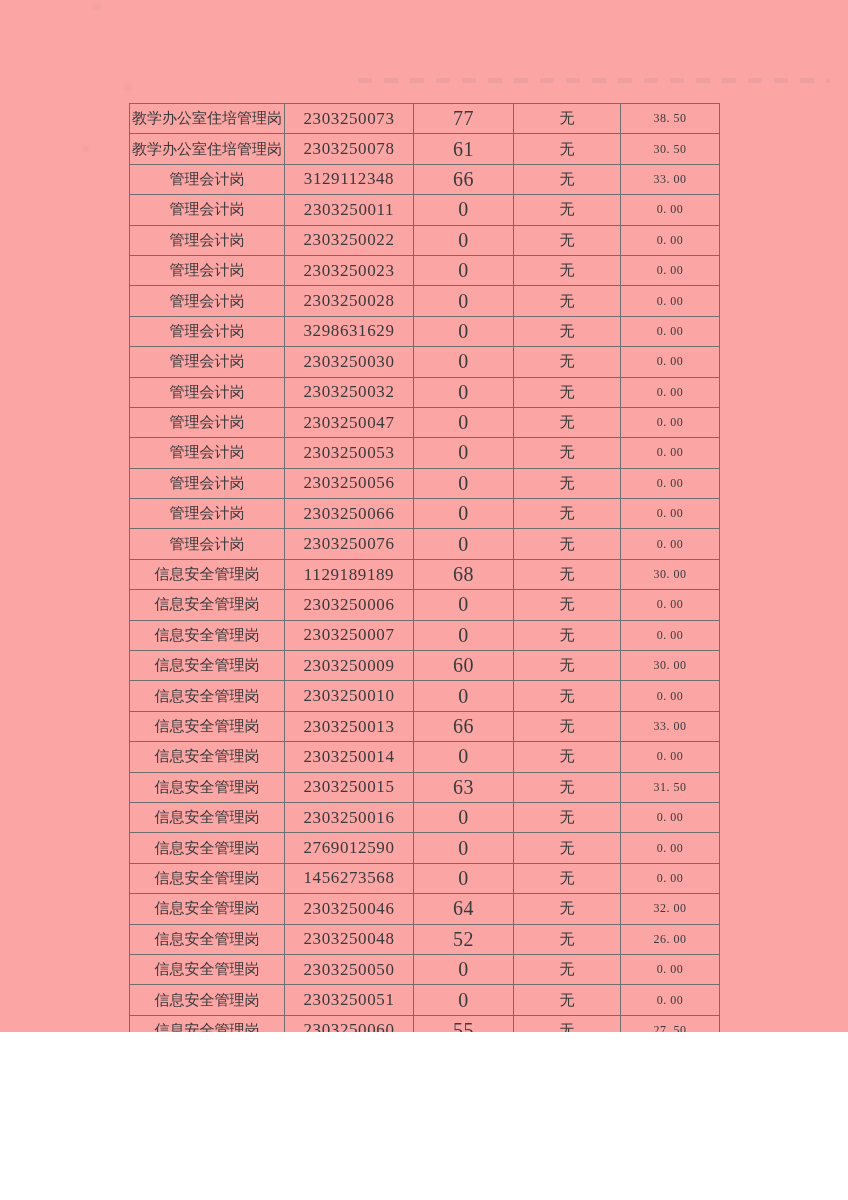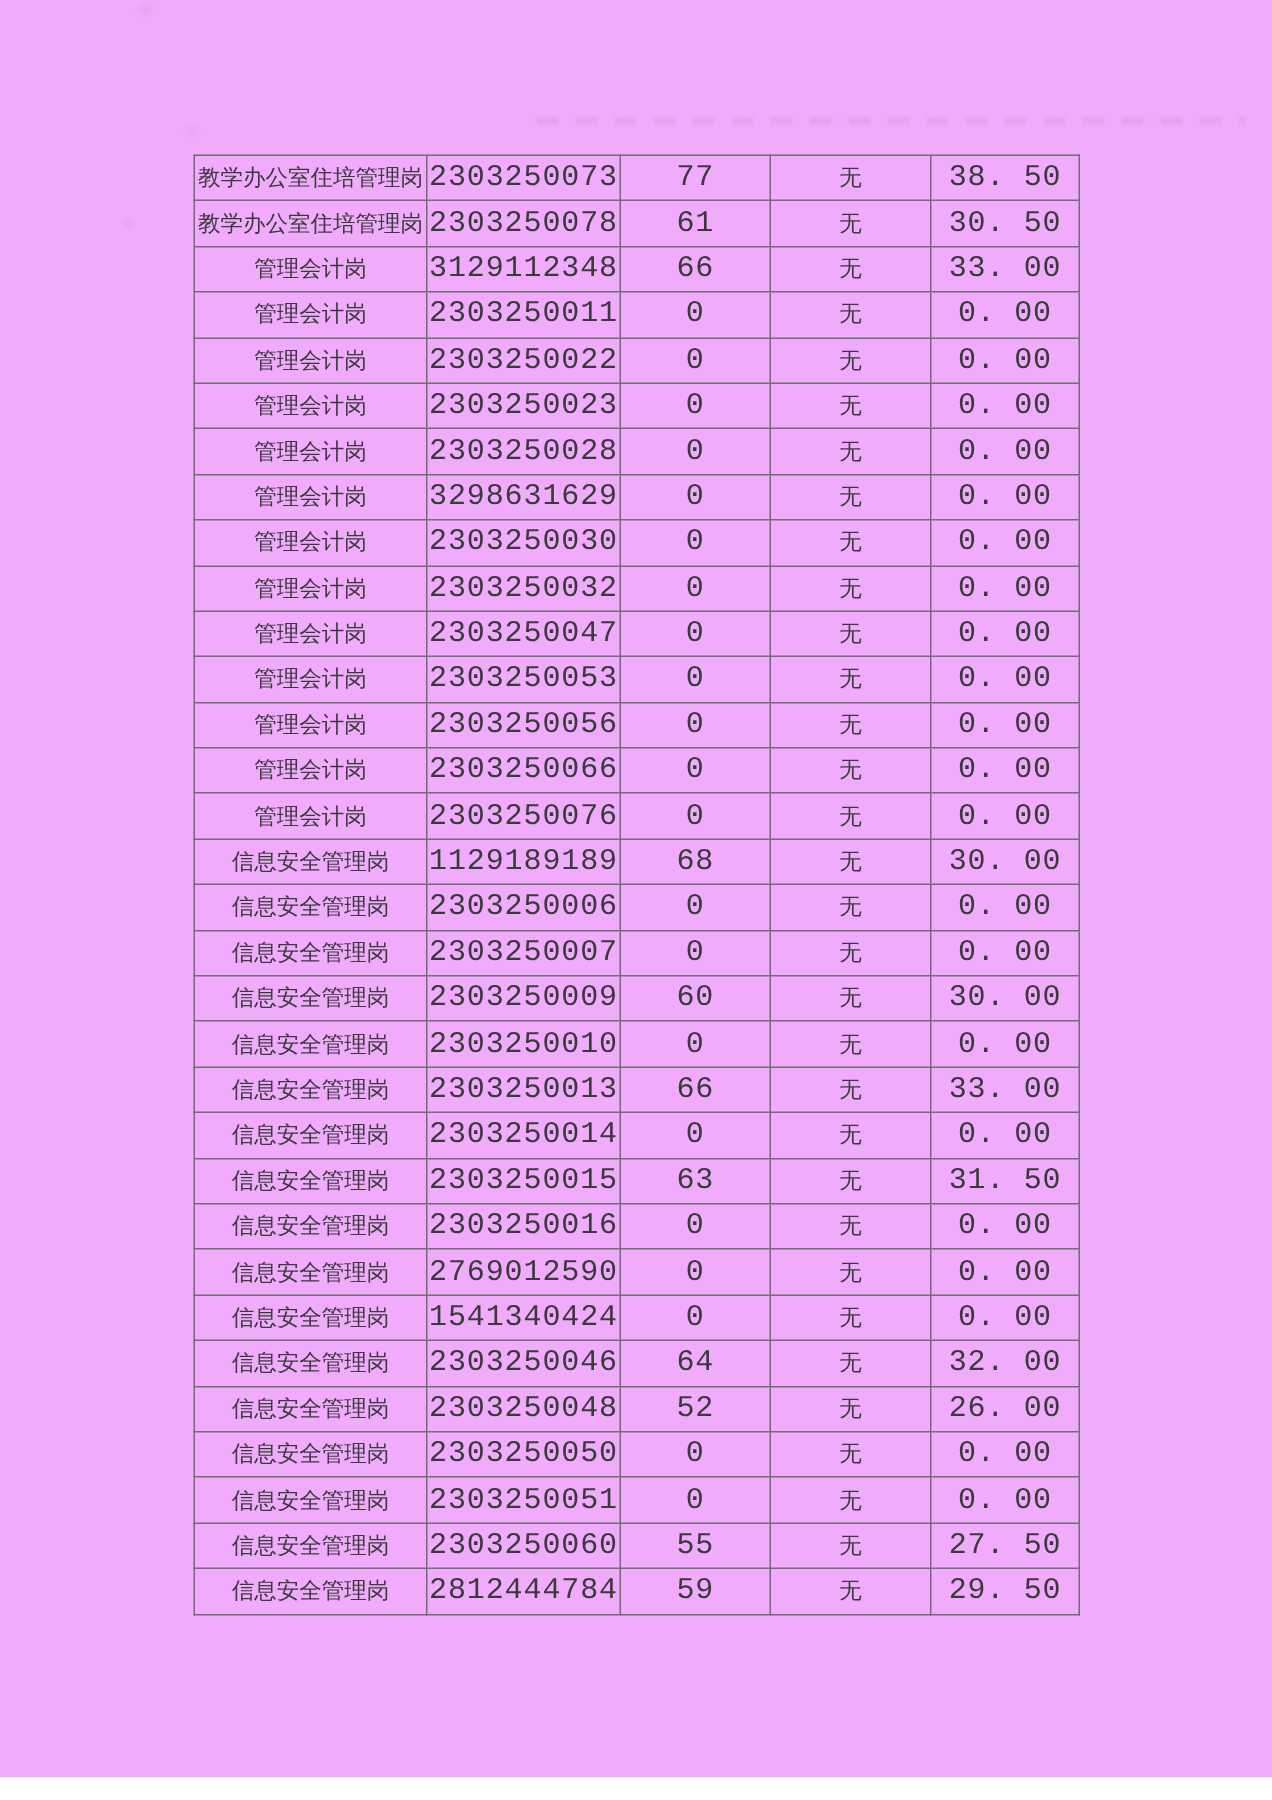--- a/index.html
+++ b/index.html
@@ -3,24 +3,24 @@
 <meta charset="utf-8">
 <style>
   html, body {
     margin: 0;
     padding: 0;
     background: #ffffff;
   }
   .page {
     position: relative;
     width: 848px;
-    height: 1185px;
-    background: #f0abfc;
+    height: 1032px;
+    background: #fca5a5;
     overflow: hidden;
-    font-family: Liberation Mono, monospace;
+    font-family: Liberation Serif, serif;
   }
   
   .scan-streak {
     position: absolute;
     top: 78px;
     left: 358px;
     width: 472px;
     height: 5px;
     background: repeating-linear-gradient(90deg,
       rgba(120,120,120,0.10) 0 14px,
@@ -50,24 +50,24 @@
     border: 1px solid #6f6f6f;
     text-align: center;
     vertical-align: middle;
     color: #3a3a3a;
     padding: 0;
     overflow: hidden;
     white-space: nowrap;
   }
   table.score-table tr { height: 30.4px; }
   td.c0 { font-size: 15px; letter-spacing: 0px; }
-  td.c1 { font-size: 20px; letter-spacing: 0.6px; }
+  td.c1 { font-size: 17px; letter-spacing: 0.6px; }
   td.c2 { font-size: 20px; letter-spacing: 0.5px; }
   td.c3 { font-size: 15px; }
-  td.c4 { font-size: 20px; letter-spacing: 0.5px; }
+  td.c4 { font-size: 12px; letter-spacing: 0.5px; }
 </style>
 </head>
 <body>
 
 <div class="page">
 
   <div class="scan-streak"></div>
   <div class="scan-speck speck-a"></div>
   <div class="scan-speck speck-b"></div>
   <div class="scan-speck speck-c"></div>
@@ -251,21 +251,21 @@
         </tr>
         <tr>
           <td class="c0">信息安全管理岗</td>
           <td class="c1">2769012590</td>
           <td class="c2">0</td>
           <td class="c3">无</td>
           <td class="c4">0. 00</td>
         </tr>
         <tr>
           <td class="c0">信息安全管理岗</td>
-          <td class="c1">1541340424</td>
+          <td class="c1">1456273568</td>
           <td class="c2">0</td>
           <td class="c3">无</td>
           <td class="c4">0. 00</td>
         </tr>
         <tr>
           <td class="c0">信息安全管理岗</td>
           <td class="c1">2303250046</td>
           <td class="c2">64</td>
           <td class="c3">无</td>
           <td class="c4">32. 00</td>

